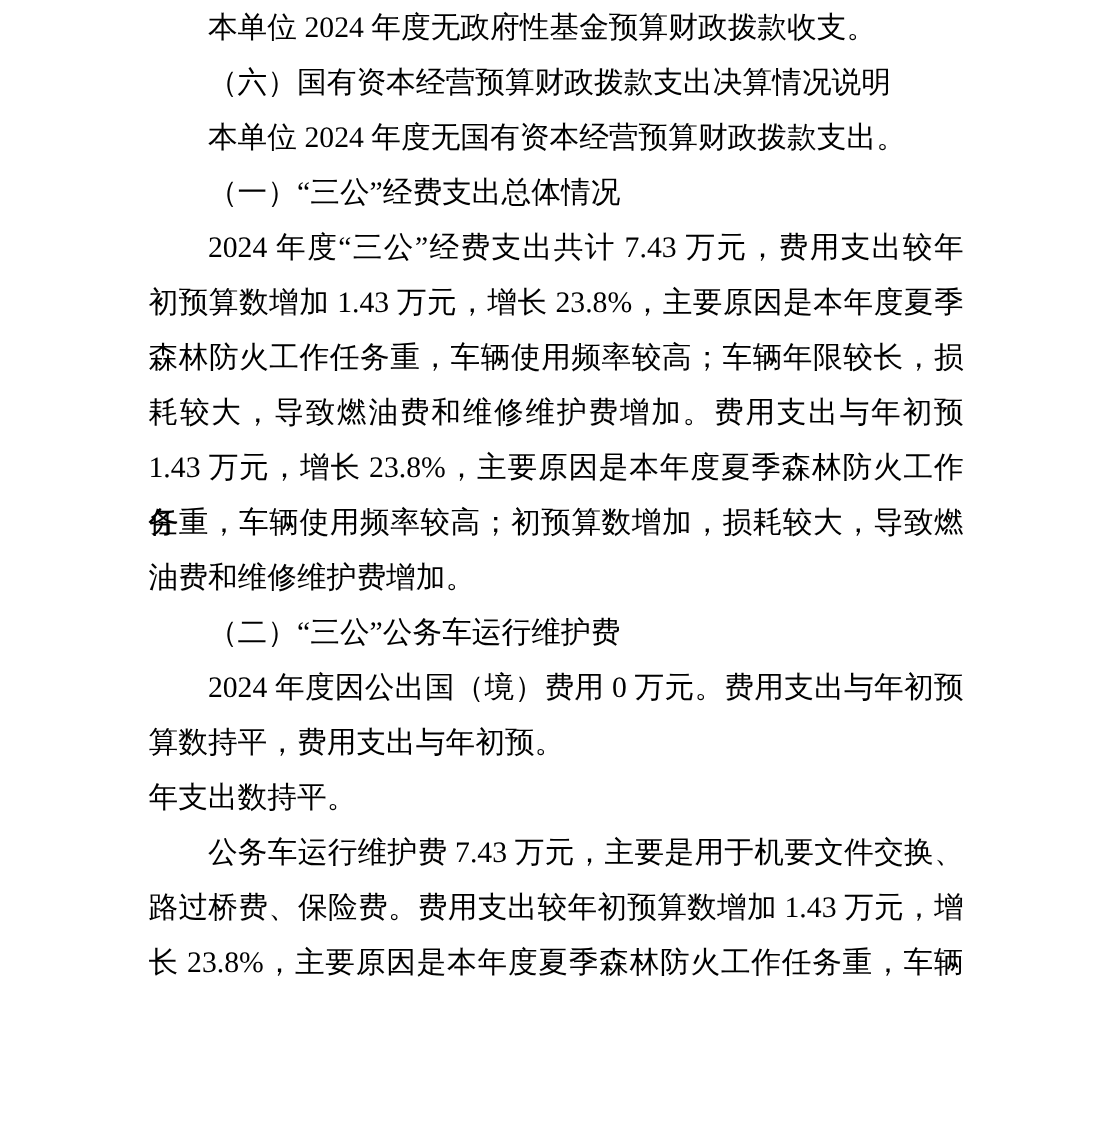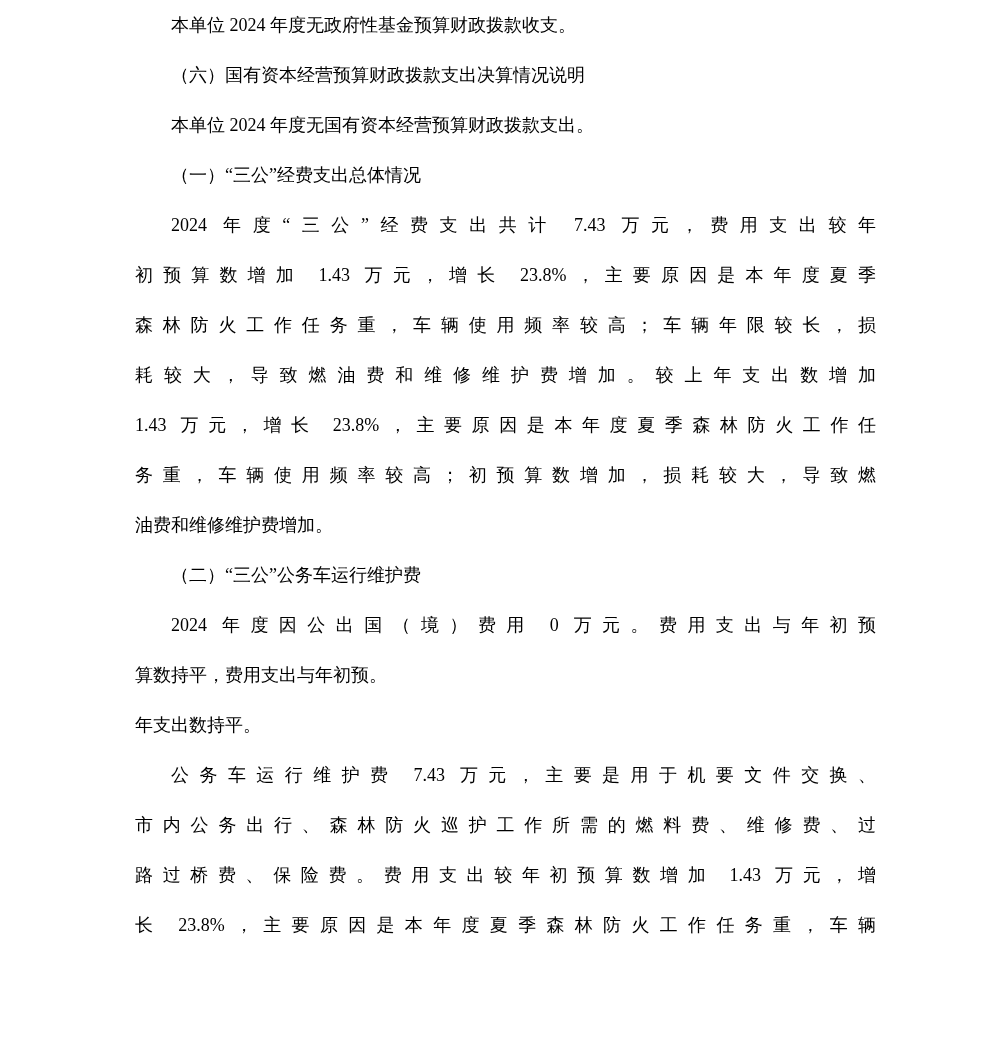--- a/index.html
+++ b/index.html
@@ -23,21 +23,21 @@
     position: absolute;
     left: 135px;
     top: 0;
     width: 741px;
   }
   .line {
     margin: 0;
     padding: 0;
     height: 50px;
     line-height: 50px;
-    font-size: 18px;
+    font-size: 27px;
     color: #000000;
     font-family: "Liberation Serif", "DejaVu Serif", serif;
     white-space: nowrap;
     overflow: visible;
   }
   .line.indent {
     text-indent: 2em;
   }
   .line.fill {
     white-space: normal;
@@ -55,26 +55,25 @@
 
 <div class="page" style="background: rgb(255, 255, 255); color: rgb(0, 0, 0);">
   <div class="doc-content">
       <p class="line indent">本单位 2024 年度无政府性基金预算财政拨款收支。</p>
       <p class="line indent">（六）国有资本经营预算财政拨款支出决算情况说明</p>
       <p class="line indent">本单位 2024 年度无国有资本经营预算财政拨款支出。</p>
       <p class="line indent">（一）“三公”经费支出总体情况</p>
       <p class="line indent fill">2024 年度“三公”经费支出共计 7.43 万元，费用支出较年</p>
       <p class="line fill">初预算数增加 1.43 万元，增长 23.8%，主要原因是本年度夏季</p>
       <p class="line fill">森林防火工作任务重，车辆使用频率较高；车辆年限较长，损</p>
-      <p class="line fill">耗较大，导致燃油费和维修维护费增加。较上年支出数增加</p>
+      <p class="line fill">耗较大，导致燃油费和维修维护费增加。费用支出与年初预</p>
       <p class="line fill">1.43 万元，增长 23.8%，主要原因是本年度夏季森林防火工作任</p>
       <p class="line fill">务重，车辆使用频率较高；初预算数增加，损耗较大，导致燃</p>
       <p class="line">油费和维修维护费增加。</p>
       <p class="line indent">（二）“三公”公务车运行维护费</p>
       <p class="line indent fill">2024 年度因公出国（境）费用 0 万元。费用支出与年初预</p>
       <p class="line">算数持平，费用支出与年初预。</p>
       <p class="line">年支出数持平。</p>
       <p class="line indent fill">公务车运行维护费 7.43 万元，主要是用于机要文件交换、</p>
-      <p class="line fill">市内公务出行、森林防火巡护工作所需的燃料费、维修费、过</p>
       <p class="line fill">路过桥费、保险费。费用支出较年初预算数增加 1.43 万元，增</p>
       <p class="line fill">长 23.8%，主要原因是本年度夏季森林防火工作任务重，车辆</p>
     </div>
 </div>
 
 </body></html>

